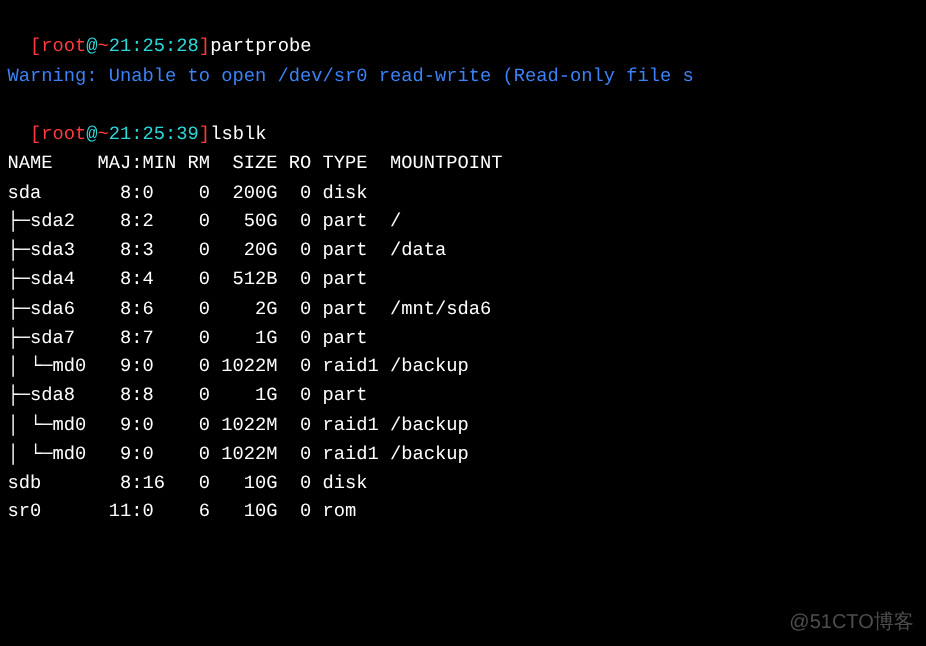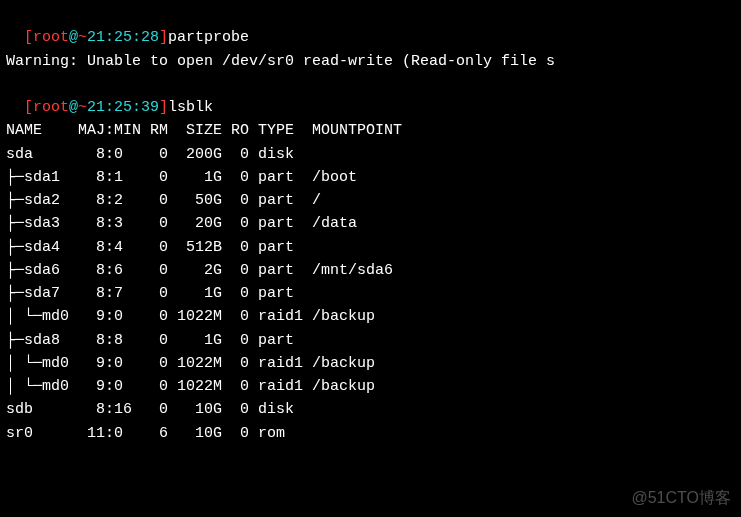--- a/index.html
+++ b/index.html
@@ -12,21 +12,21 @@
       padding: 3px 6px;
       width: 741px;
       height: 517px;
       overflow: hidden;
       position: relative;
     }
     .prompt-line { white-space: pre; }
     .br-red { color: #ff3a3a; }
     .br-cyan { color: #2bd7d7; }
     .br-white { color: #fff; }
-    .warning { color: #ffffff; white-space: pre; }
+    .warning { color: #3b82f6; white-space: pre; }
     .header, .row {
       white-space: pre;
       font-family: inherit;
     }
     .watermark {
       position: absolute;
       right: 10px;
       bottom: 6px;
       color: #aaa;
       font-size: 16px;
@@ -44,21 +44,20 @@
 <div class="warning">Warning: Unable to open /dev/sr0 read-write (Read-only file s</div>
 
 <div class="prompt-line">
   <span class="br-red">[</span><span class="br-red">root</span><span class="br-cyan">@</span><span class="br-red">~</span><span class="br-cyan">21:25:39</span><span class="br-red">]</span><span class="br-white">lsblk</span>
 </div>
 
 <div class="header">NAME    MAJ:MIN RM  SIZE RO TYPE  MOUNTPOINT</div>
 
 <div>
   <div class="row">sda       8:0    0  200G  0 disk</div>
-  <div class="row">├─sda1    8:1    0    1G  0 part  /boot</div>
   <div class="row">├─sda2    8:2    0   50G  0 part  /</div>
   <div class="row">├─sda3    8:3    0   20G  0 part  /data</div>
   <div class="row">├─sda4    8:4    0  512B  0 part</div>
   <div class="row">├─sda6    8:6    0    2G  0 part  /mnt/sda6</div>
   <div class="row">├─sda7    8:7    0    1G  0 part</div>
   <div class="row">│ └─md0   9:0    0 1022M  0 raid1 /backup</div>
   <div class="row">├─sda8    8:8    0    1G  0 part</div>
   <div class="row">│ └─md0   9:0    0 1022M  0 raid1 /backup</div>
   <div class="row">│ └─md0   9:0    0 1022M  0 raid1 /backup</div>
   <div class="row">sdb       8:16   0   10G  0 disk</div>

